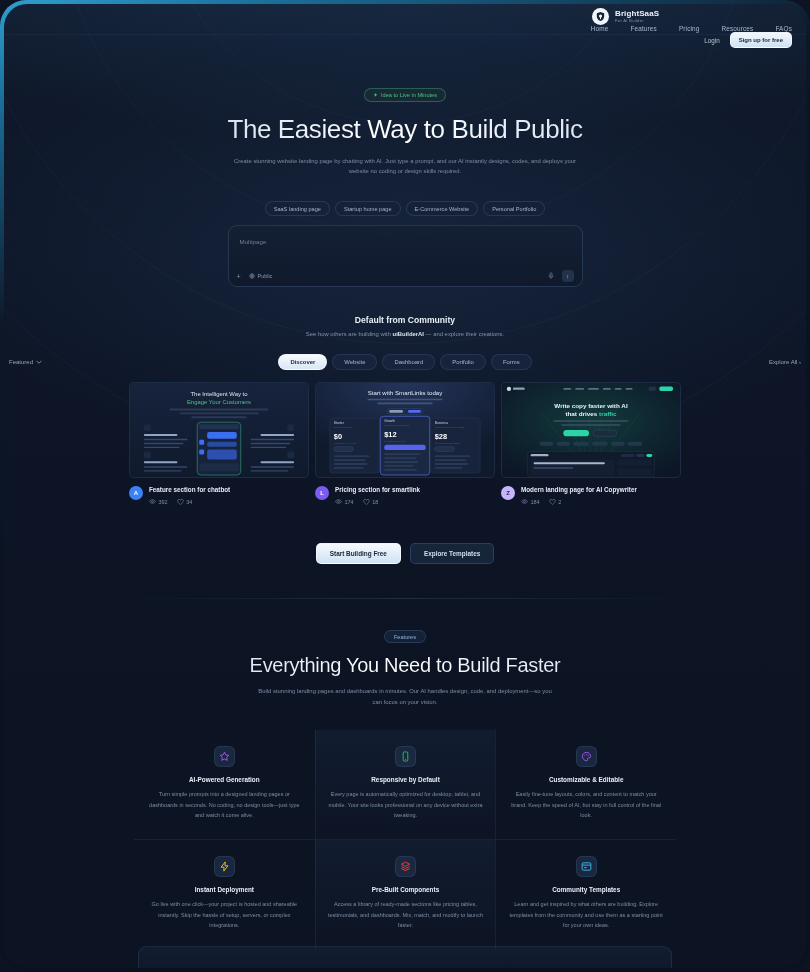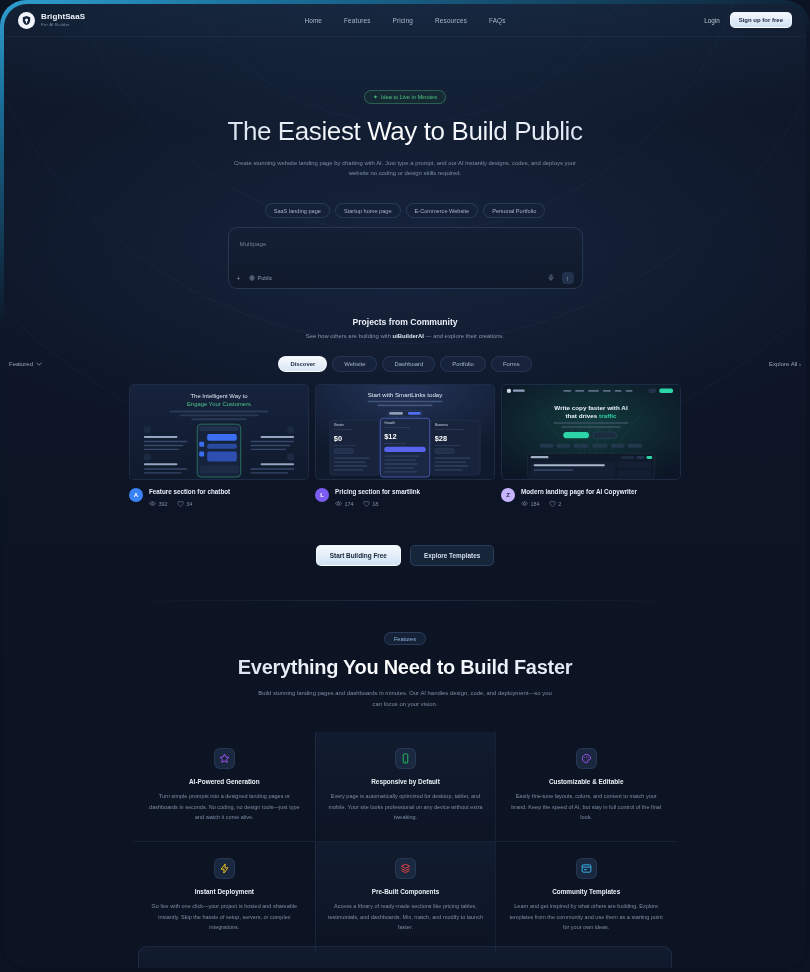--- a/index.html
+++ b/index.html
@@ -45,24 +45,25 @@
   .arc.a1 { width: 900px; height: 900px; left: -49px; top: -560px; }
   .arc.a2 { width: 700px; height: 700px; left: 51px; top: -470px; }
   .arc.a3 { width: 500px; height: 500px; left: 151px; top: -380px; }
   .arc.a4 { width: 1150px; height: 1150px; left: -174px; top: -680px; }
 
   
   #navbar {
     position: relative;
     height: 31px;
     display: flex;
-    align-items: center;
-    padding: 16px 14px;
+    align-items: flex-end;
+    padding: 4px 14px;
     border-bottom: 1px solid rgba(120,160,215,0.07);
     z-index: 5;
+    flex-direction: column;
   }
   .brand { display: flex; align-items: center; gap: 6px; width: 200px; }
   .brand-mark {
     width: 17px; height: 17px; border-radius: 50%;
     background: #f2f6fb;
     display: flex; align-items: center; justify-content: center;
     flex: 0 0 17px;
   }
   .brand-mark svg { display: block; }
   .brand-text { line-height: 1; }
@@ -283,21 +284,21 @@
     border: 1px solid rgba(115,155,210,0.22);
     border-radius: 999px;
     padding: 2.5px 9px;
     font-size: 5.6px;
     color: #93b4dc;
     background: rgba(24,38,62,0.7);
   }
   #features-title {
     margin-top: 11px;
     font-size: 20px;
-    font-weight: bold;
+    font-weight: normal;
     letter-spacing: -0.3px;
     background: linear-gradient(95deg,#6e7f99 0%, #cdd9ea 20%, #ffffff 48%, #dde7f3 72%, #7d8da6 100%);
     -webkit-background-clip: text;
     background-clip: text;
     color: transparent;
   }
   #features-sub {
     margin: 9px auto 0;
     width: 300px;
     font-size: 5.9px;
@@ -412,21 +413,21 @@
         <svg width="6" height="8" viewBox="0 0 24 30" fill="none" stroke="#8b9ab1" stroke-width="2.2">
               <rect x="8" y="2" width="8" height="14" rx="4"></rect>
               <path d="M4 13a8 8 0 0 0 16 0M12 21v5"></path>
             </svg>
         <span class="pb-send">↑</span>
       </div>
     </div>
   </section>
 
   <section id="community">
-    <div id="community-title">Projects from Community</div>
+    <div id="community-title">Default from Community</div>
     <div id="community-sub">
       <span>See how others are building with </span><b>uiBuilderAI</b><span> — and explore their creations.</span>
     </div>
 
     <div id="filter-row">
       <div class="featured-select">
         <span>Featured</span>
         <svg width="6" height="4" viewBox="0 0 12 7" fill="none" stroke="#93a3ba" stroke-width="1.6">
               <path d="M1 1l5 5 5-5"></path>
             </svg>

